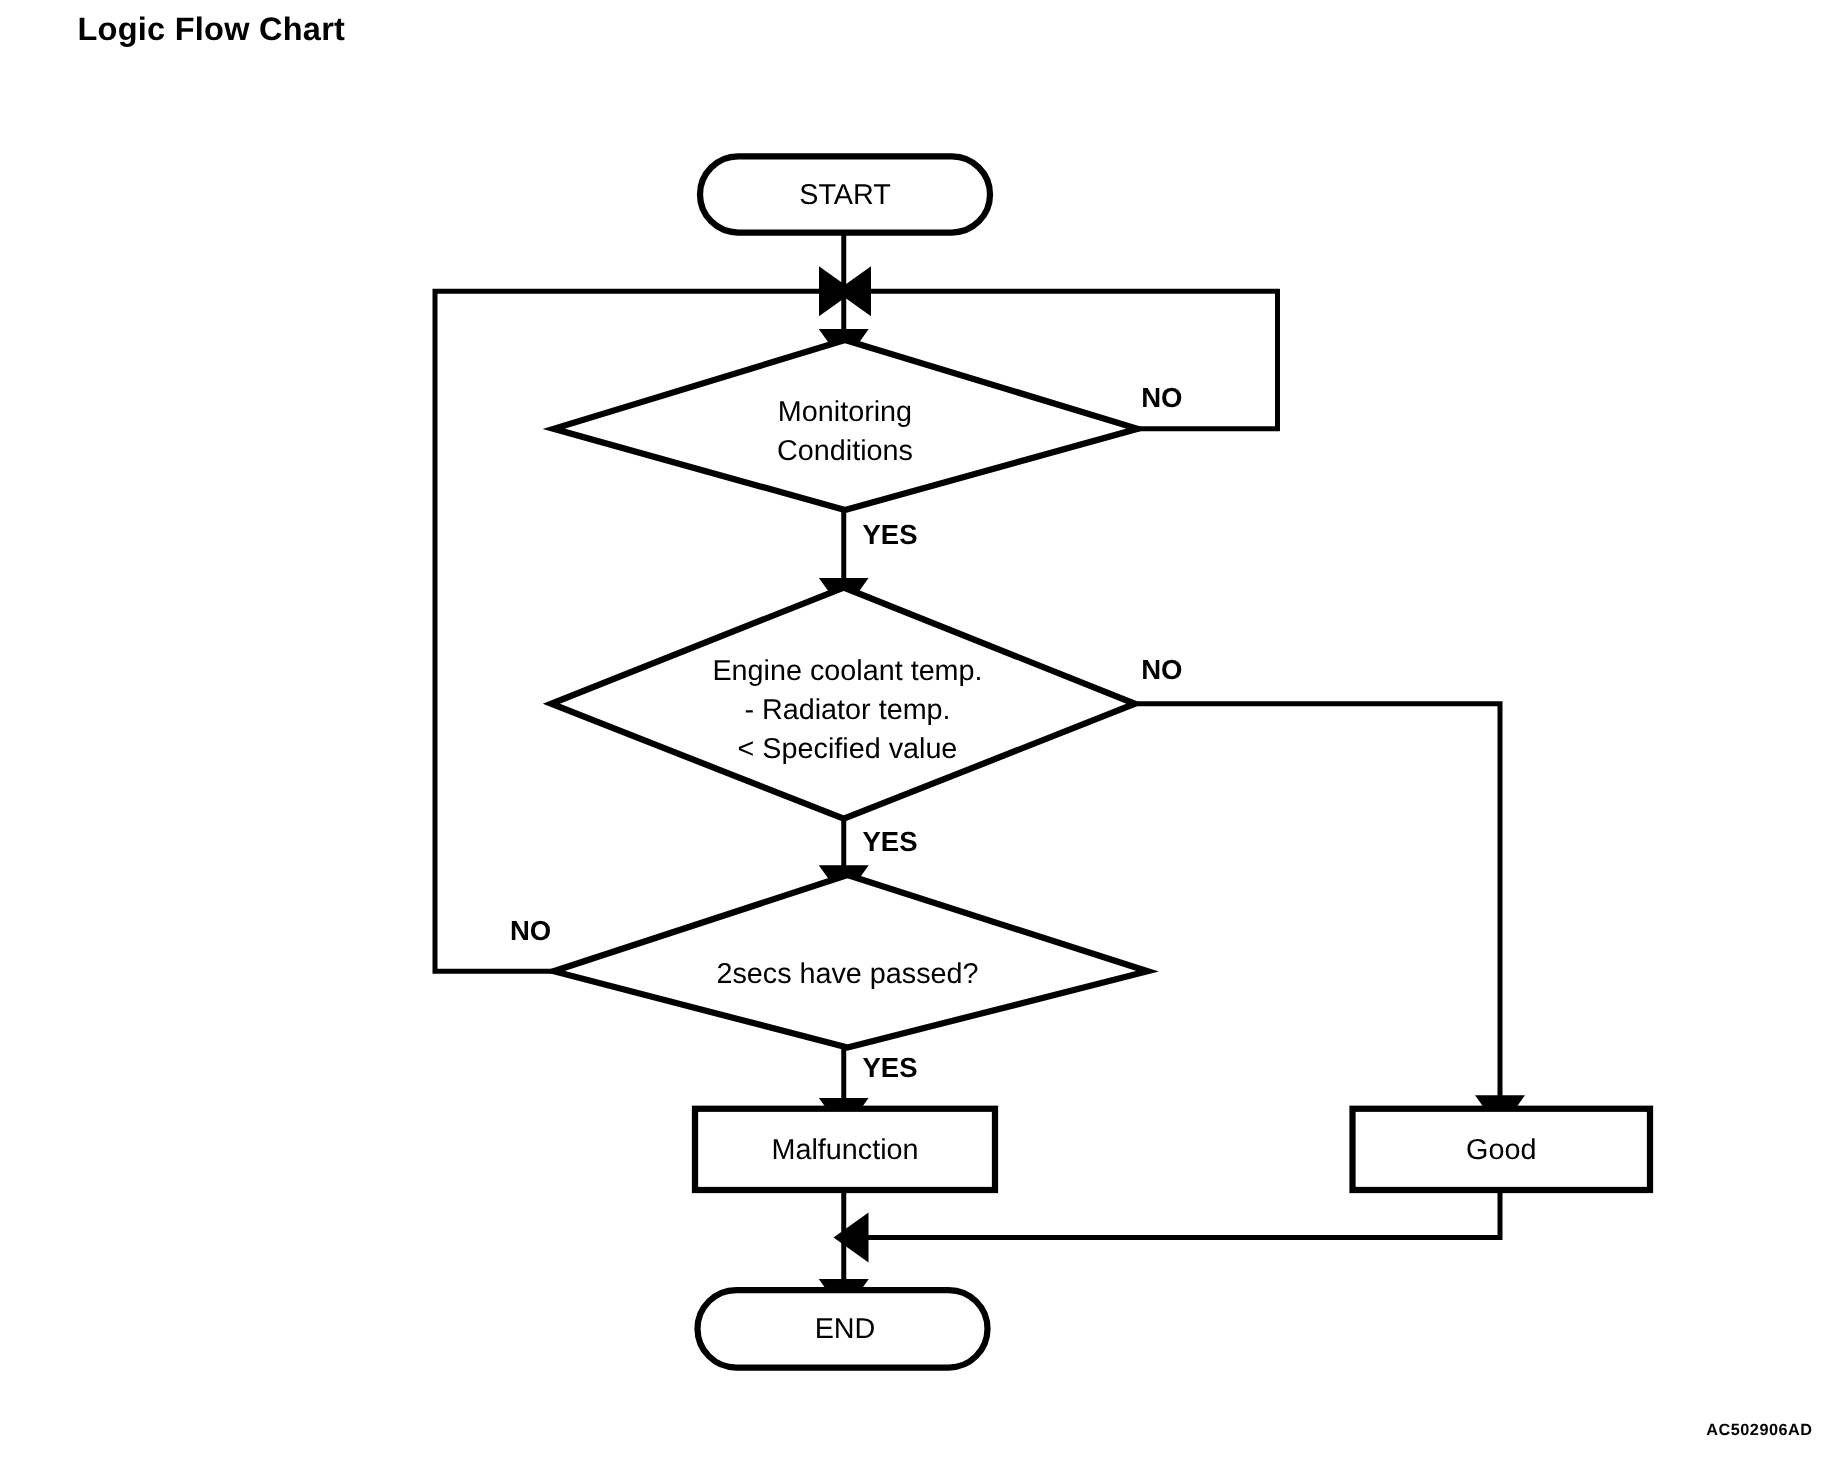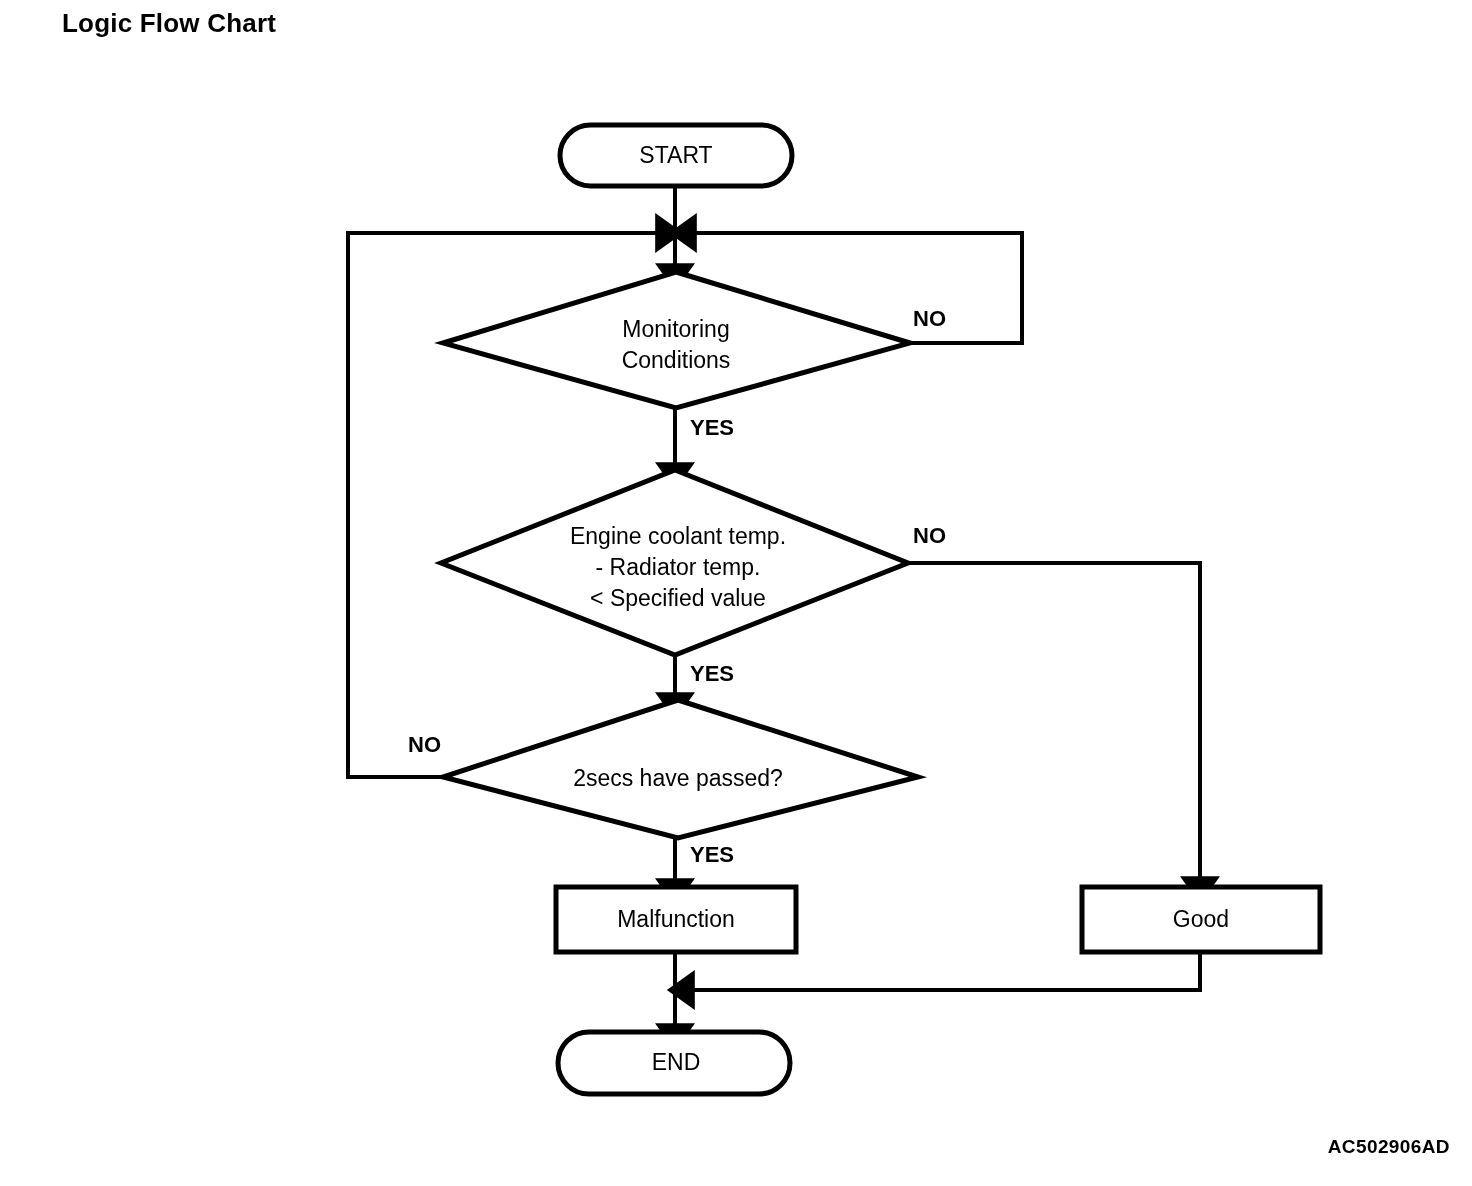--- a/index.html
+++ b/index.html
@@ -22,21 +22,21 @@
     font-weight: bold;
     color: #000000;
     letter-spacing: 0.2px;
     white-space: nowrap;
     margin-left: 44px;
   }
   #ref-code {
     position: absolute;
     right: 22px;
     top: 1136px;
-    font-size: 19px;
+    font-size: 13px;
     font-weight: bold;
     color: #000000;
     letter-spacing: 0.4px;
     white-space: nowrap;
   }
   #flow-svg {
     position: absolute;
     left: 0;
     top: 0;
     width: 1472px;

